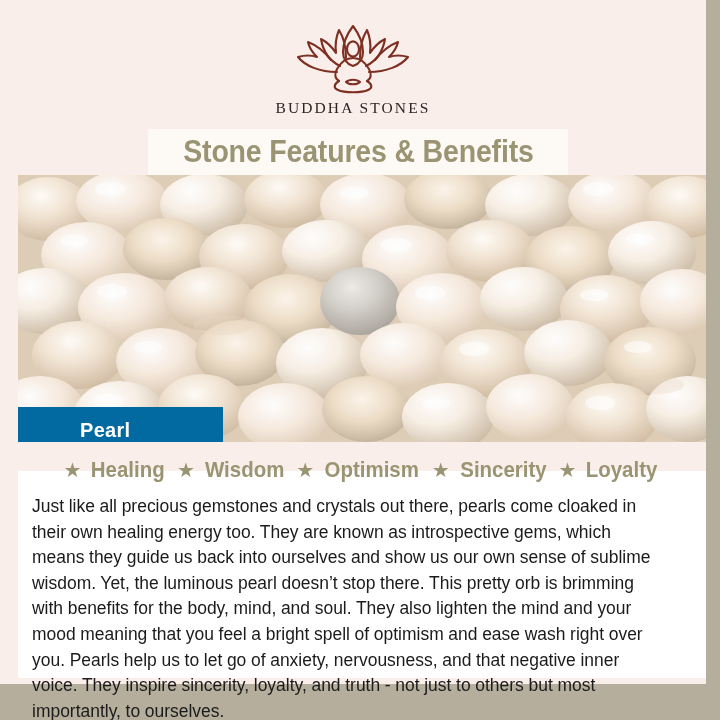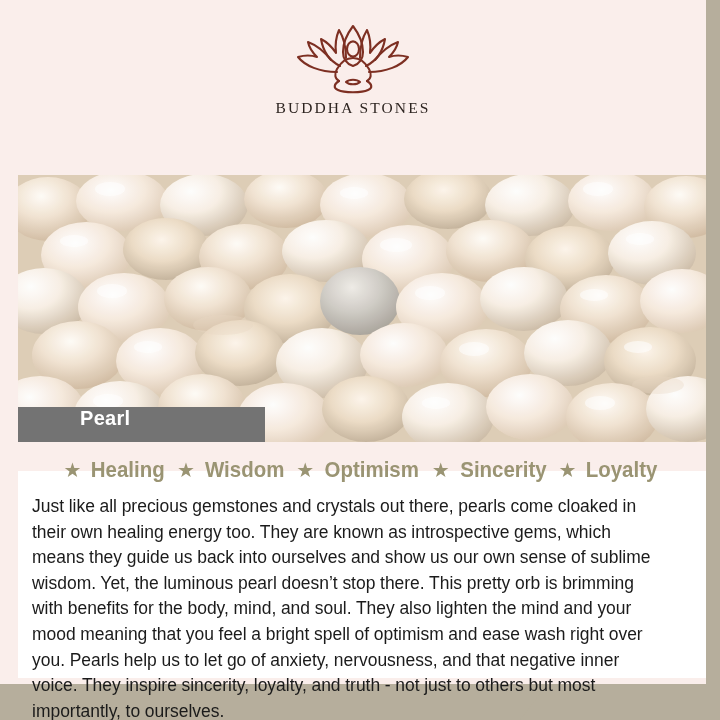--- a/index.html
+++ b/index.html
@@ -65,23 +65,23 @@
   }
 
   
   .photo{
     position:absolute;left:18px;top:175px;width:688px;height:267px;
     overflow:hidden;background:#e8ddcc;
   }
   .photo svg{display:block;width:688px;height:267px;}
 
   .pearl-bar{
-    position:absolute;left:18px;top:407px;width:247px;height:35px;
-    background:#737373;
-    display:flex;align-items:flex-start;
+    position:absolute;left:18px;top:407px;width:205px;height:35px;
+    background:#0369a1;
+    display:flex;align-items:flex-end;
   }
   .pearl-bar .pearl-label{
     color:#ffffff;font-size:20px;font-weight:700;
     margin-left:62px;letter-spacing:0.3px;
   }
 
   
   .card{
     position:absolute;left:18px;top:449px;width:688px;height:229px;
     background:#ffffff;
@@ -148,20 +148,23 @@
             <path d="M75 42 C81 42 87 46 91 53 C94 58 93 63 89 65"></path>
 
             <path d="M61 65 C56 68 55 72 60 74 C66 77 84 77 90 74 C95 72 94 68 89 65"></path>
 
             <path d="M68 66 C71 63 79 63 82 66 C79 69 71 69 68 66 Z"></path>
           </g>
         </svg>
         <div class="wordmark">BUDDHA STONES</div>
       </div>
 
+      <div class="title-band">
+        <div class="title">Stone Features &amp; Benefits</div>
+      </div>
     </div>
 
     <div class="photo">
       <svg viewBox="0 0 688 267" preserveAspectRatio="none">
         <defs>
           <radialGradient id="p1" cx="38%" cy="32%" r="72%">
             <stop offset="0%" stop-color="#ffffff"></stop>
             <stop offset="52%" stop-color="#f6eade"></stop>
             <stop offset="100%" stop-color="#ddcab4"></stop>
           </radialGradient>

